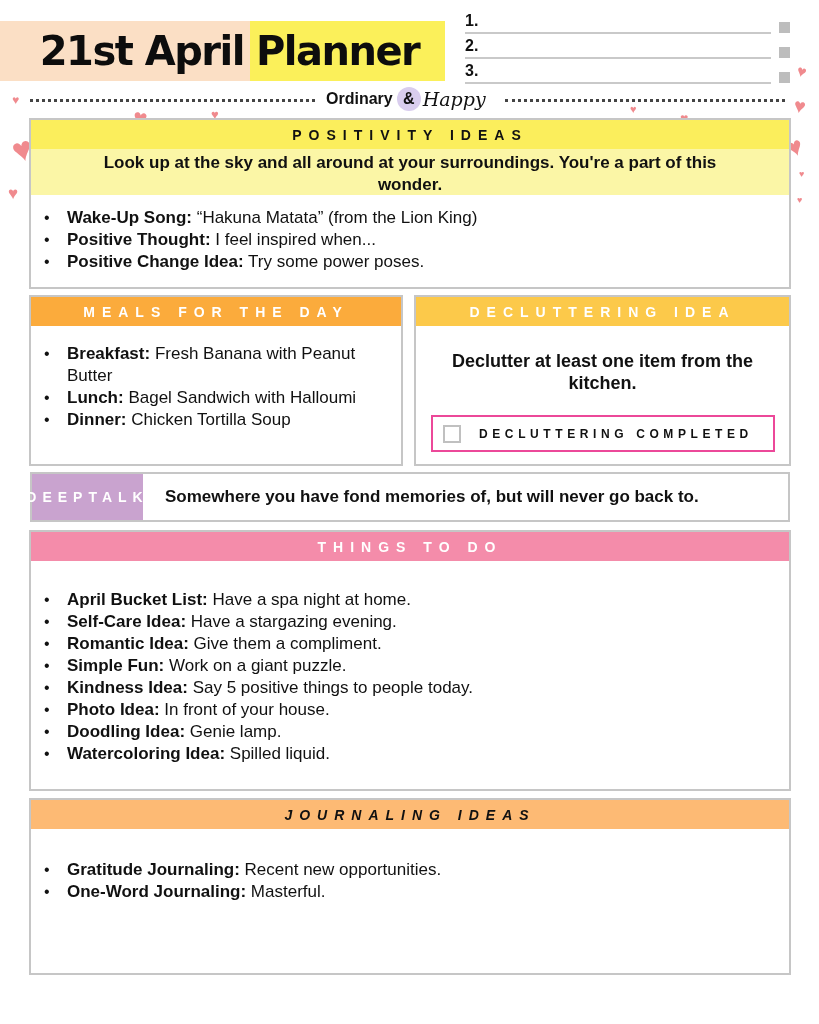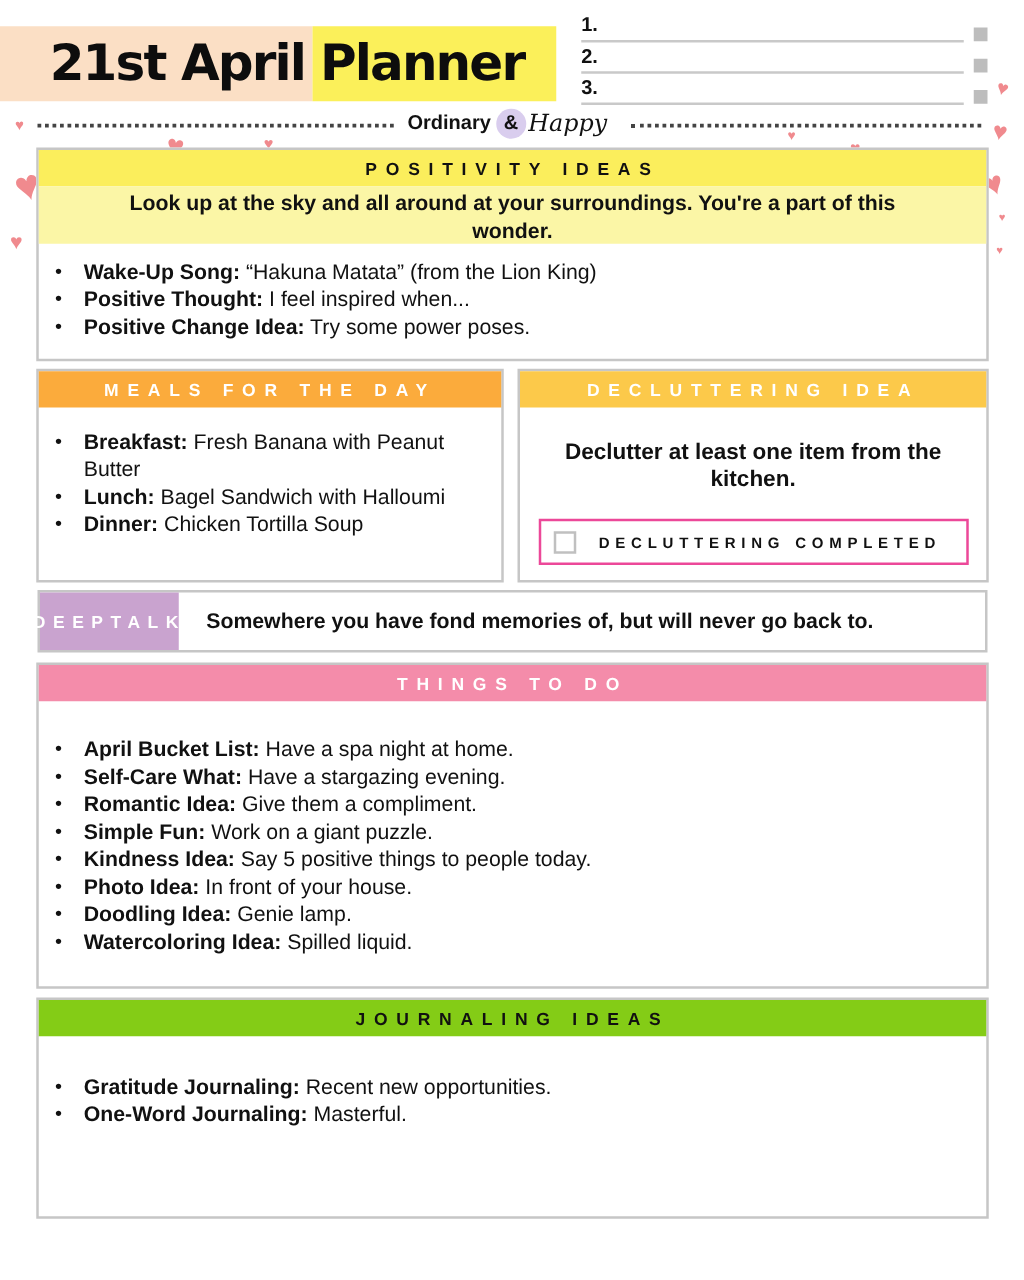--- a/index.html
+++ b/index.html
@@ -133,29 +133,29 @@
     <span>DEEP</span>
     <span>TALK</span>
   </div>
   <div class="deep-text">Somewhere you have fond memories of, but will never go back to.</div>
 </div>
 
 <div class="box" style="left:29px; top:530px; width:762px; height:261px;">
   <div class="hdr white" style="background:#f48caa;">Things to Do</div>
   <ul class="items" style="padding-top:28px;">
     <li><b>April Bucket List:</b> <span>Have a spa night at home.</span></li>
-    <li><b>Self-Care What:</b> <span>Have a stargazing evening.</span></li>
+    <li><b>Self-Care Idea:</b> <span>Have a stargazing evening.</span></li>
     <li><b>Romantic Idea:</b> <span>Give them a compliment.</span></li>
     <li><b>Simple Fun:</b> <span>Work on a giant puzzle.</span></li>
     <li><b>Kindness Idea:</b> <span>Say 5 positive things to people today.</span></li>
     <li><b>Photo Idea:</b> <span>In front of your house.</span></li>
     <li><b>Doodling Idea:</b> <span>Genie lamp.</span></li>
     <li><b>Watercoloring Idea:</b> <span>Spilled liquid.</span></li>
   </ul>
 </div>
 
 <div class="box" style="left:29px; top:798px; width:762px; height:177px;">
-  <div class="hdr dark" style="background:#84cc16;">Journaling Ideas</div>
+  <div class="hdr dark" style="background:#fdba74;font-style:italic;">Journaling Ideas</div>
   <ul class="items" style="padding-top:30px;">
     <li><b>Gratitude Journaling:</b> <span>Recent new opportunities.</span></li>
     <li><b>One-Word Journaling:</b> <span>Masterful.</span></li>
   </ul>
 </div>
 
 </body></html>

